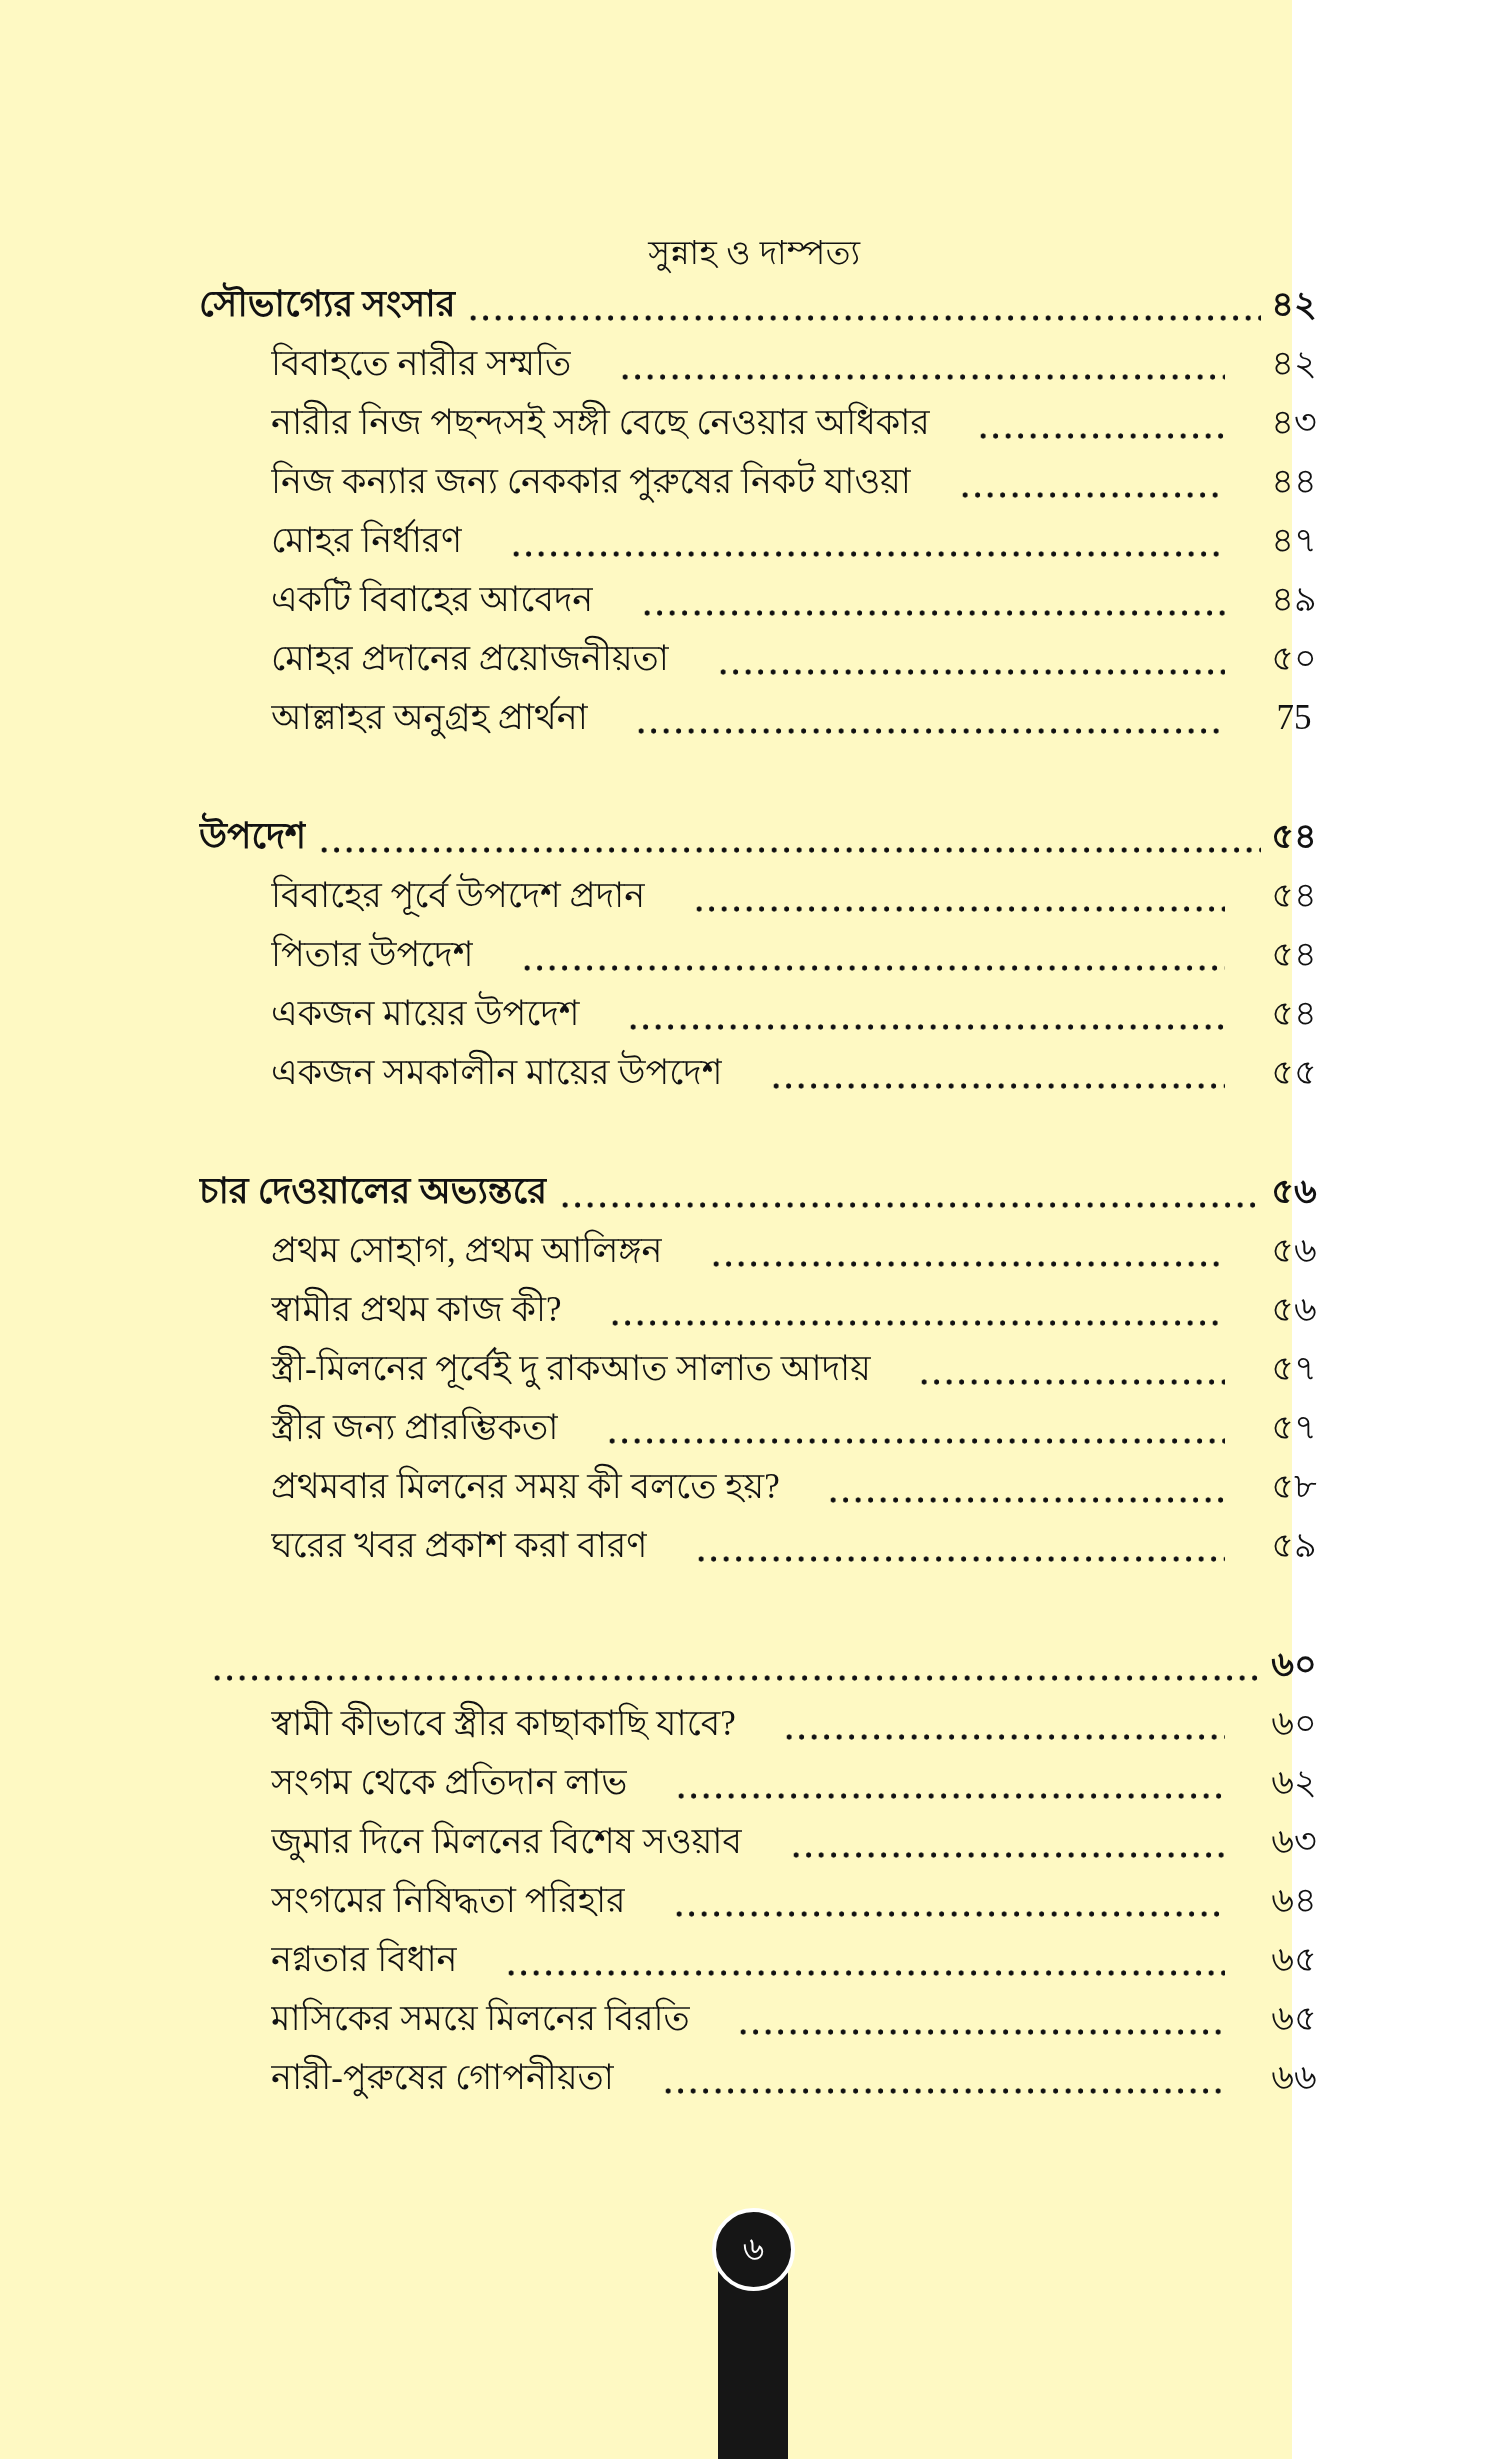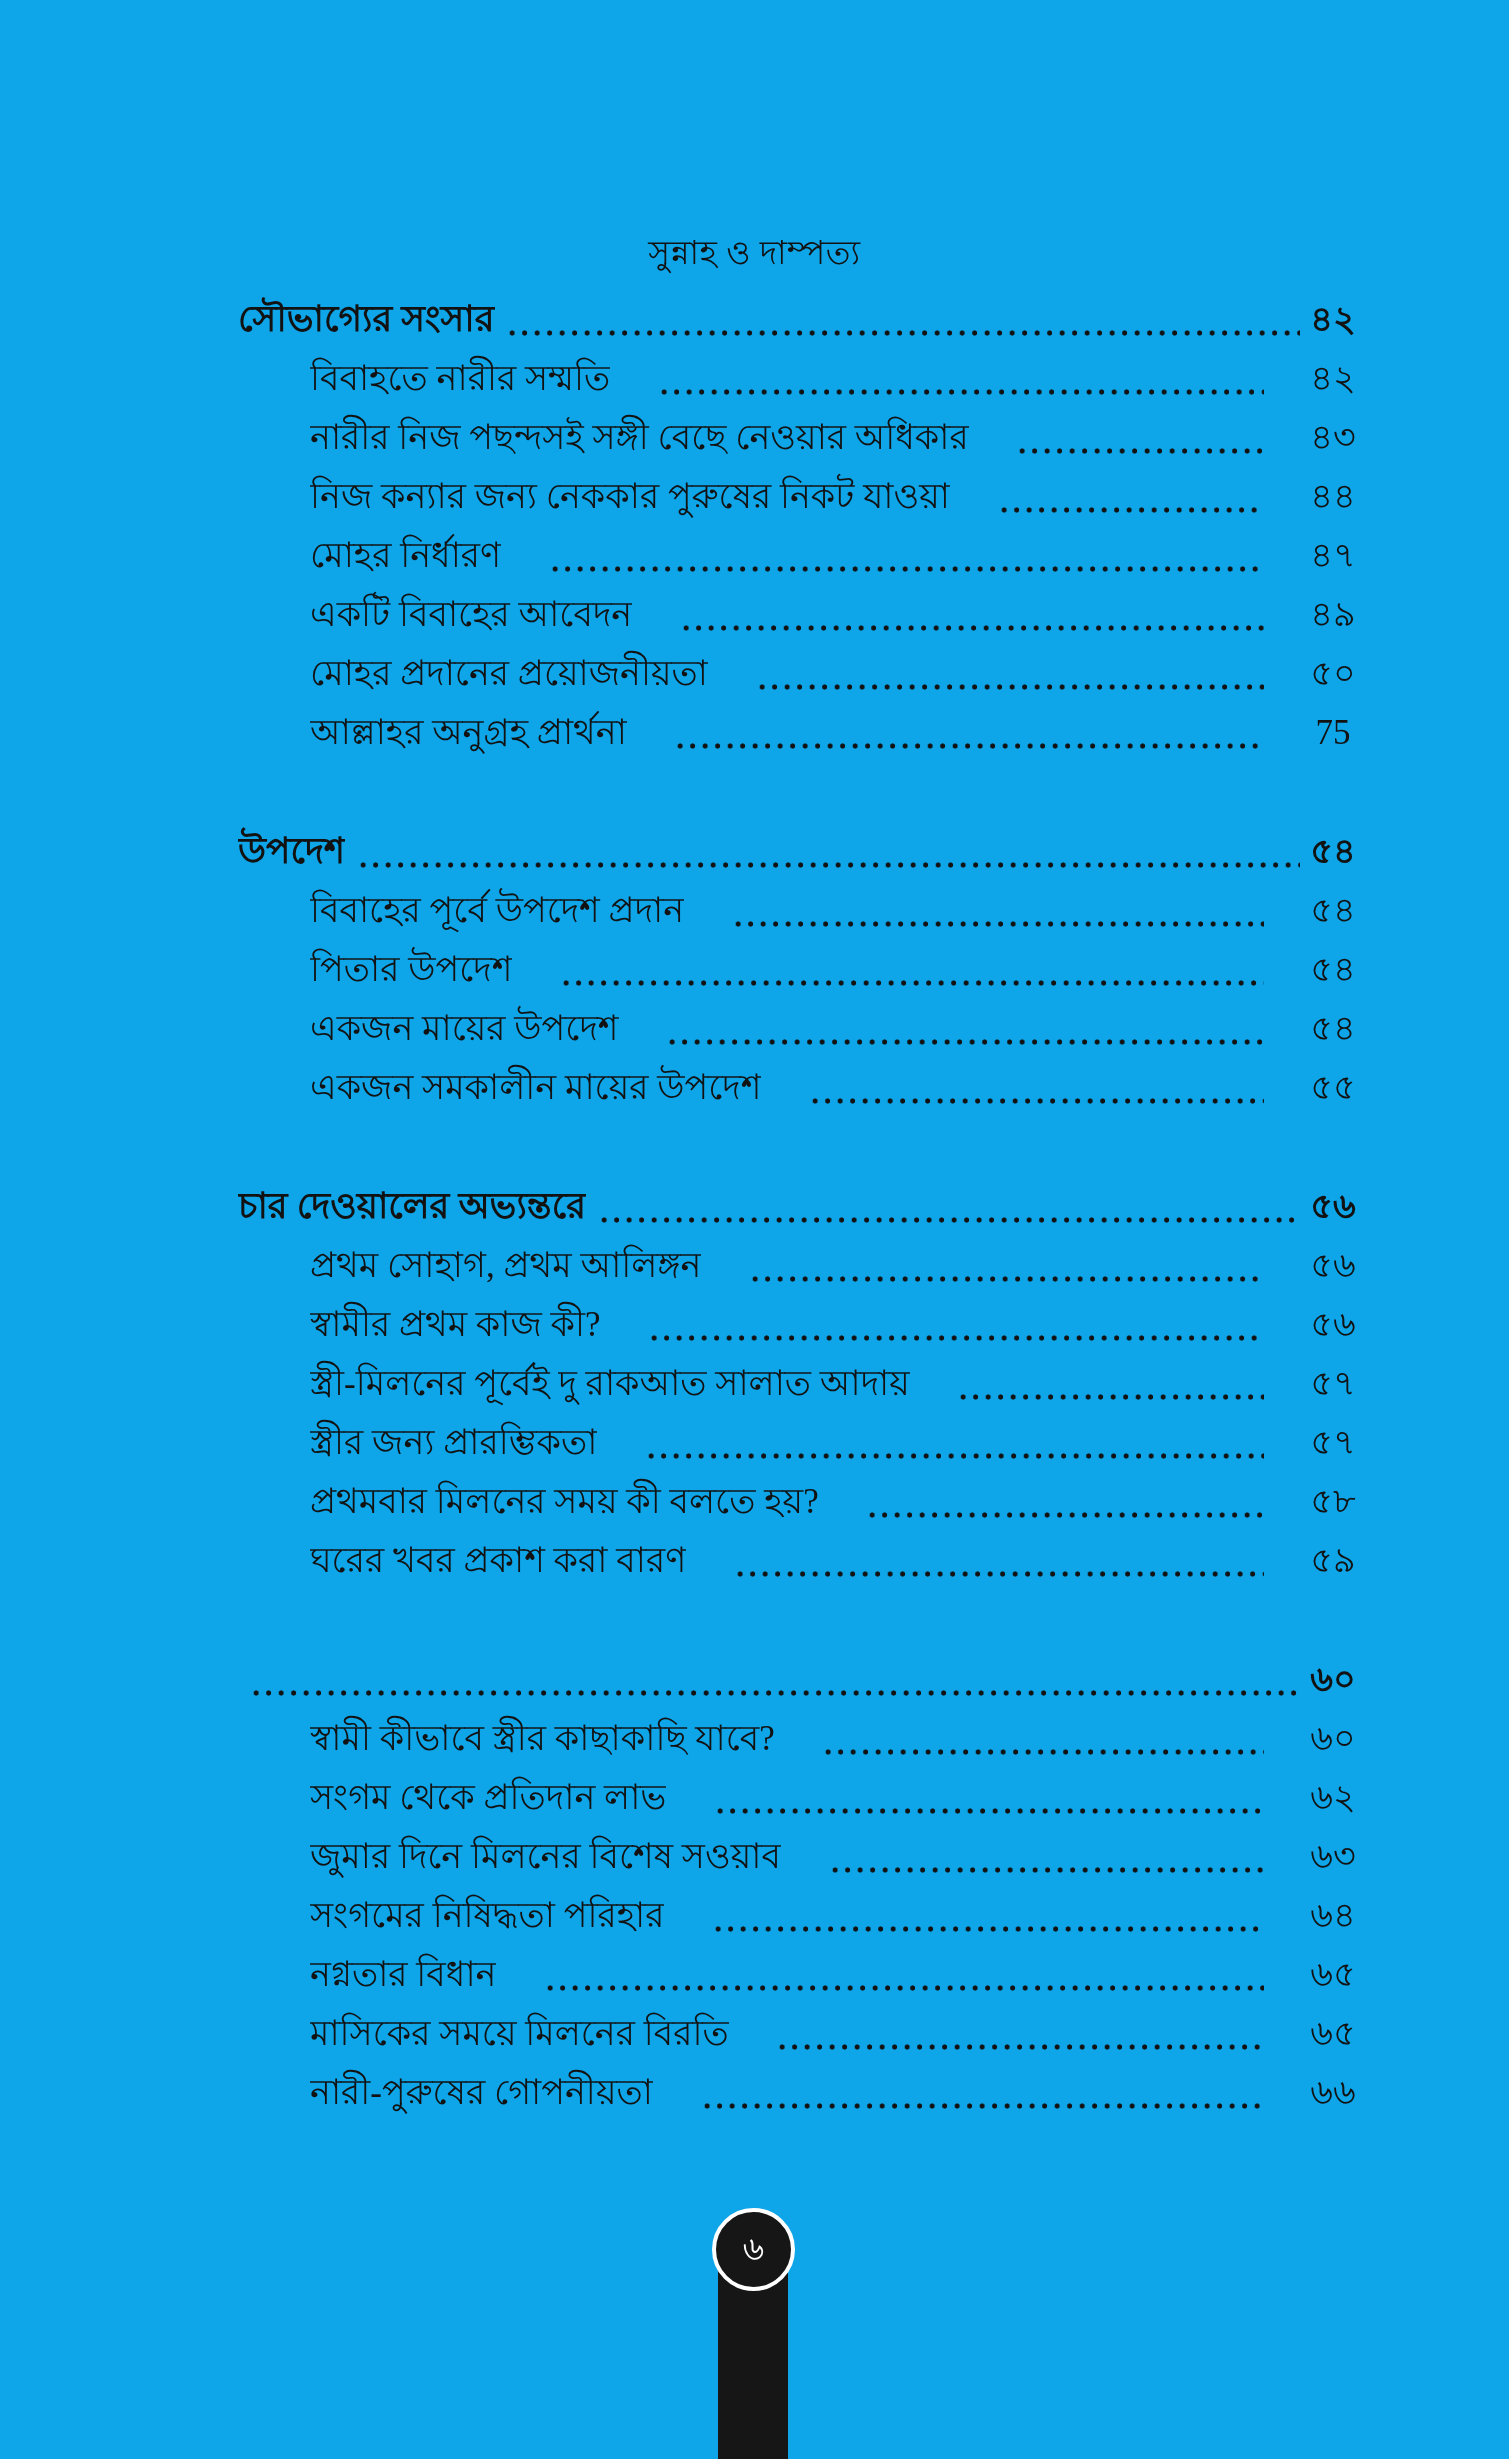--- a/index.html
+++ b/index.html
@@ -7,41 +7,40 @@
     padding: 0;
     background: #ffffff;
     width: 1509px;
     height: 2459px;
     overflow: hidden;
     font-family: "Liberation Serif", "DejaVu Serif", serif;
     color: #121212;
   }
   .page {
     position: relative;
-    width: 1509px;
+    width: 1292px;
     height: 2459px;
-    background: #0ea5e9;
+    background: #fef9c3;
   }
   .header-title {
     position: absolute;
     top: 231px;
     left: 0;
     width: 1509px;
     text-align: center;
     font-size: 33px;
     line-height: 44px;
     font-weight: 400;
     letter-spacing: 0.5px;
   }
   .toc {
     position: absolute;
-    top: 290px;
+    top: 275px;
     left: 199px;
     width: 1120px; 
-    margin-left: 39px;
   }
   .toc-section { margin: 0; }
   .toc-section + .toc-section { margin-top: 60px; }
   .toc-row {
     display: flex;
     height: 59px;
     line-height: 59px;
     font-size: 35px;
     white-space: nowrap;
   }

